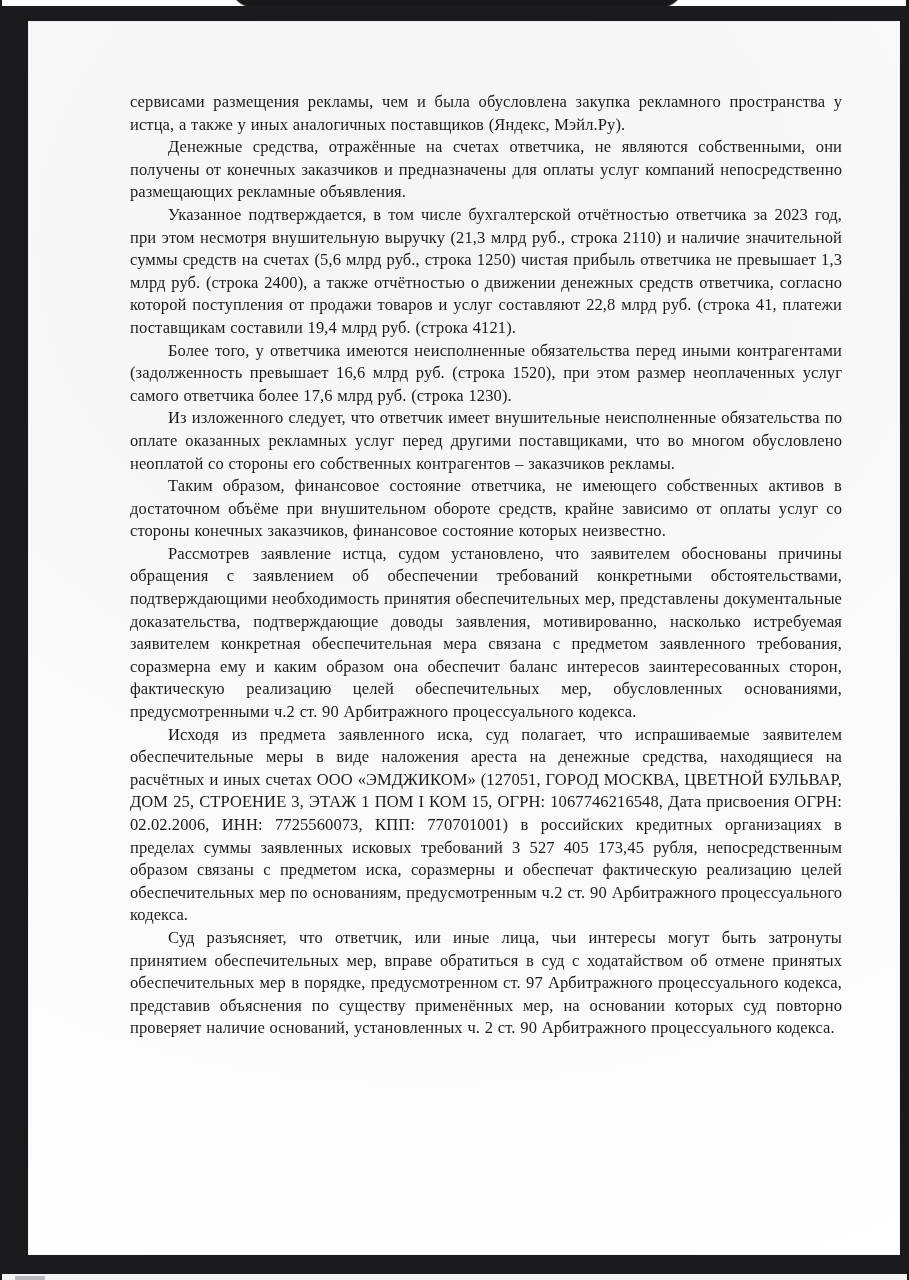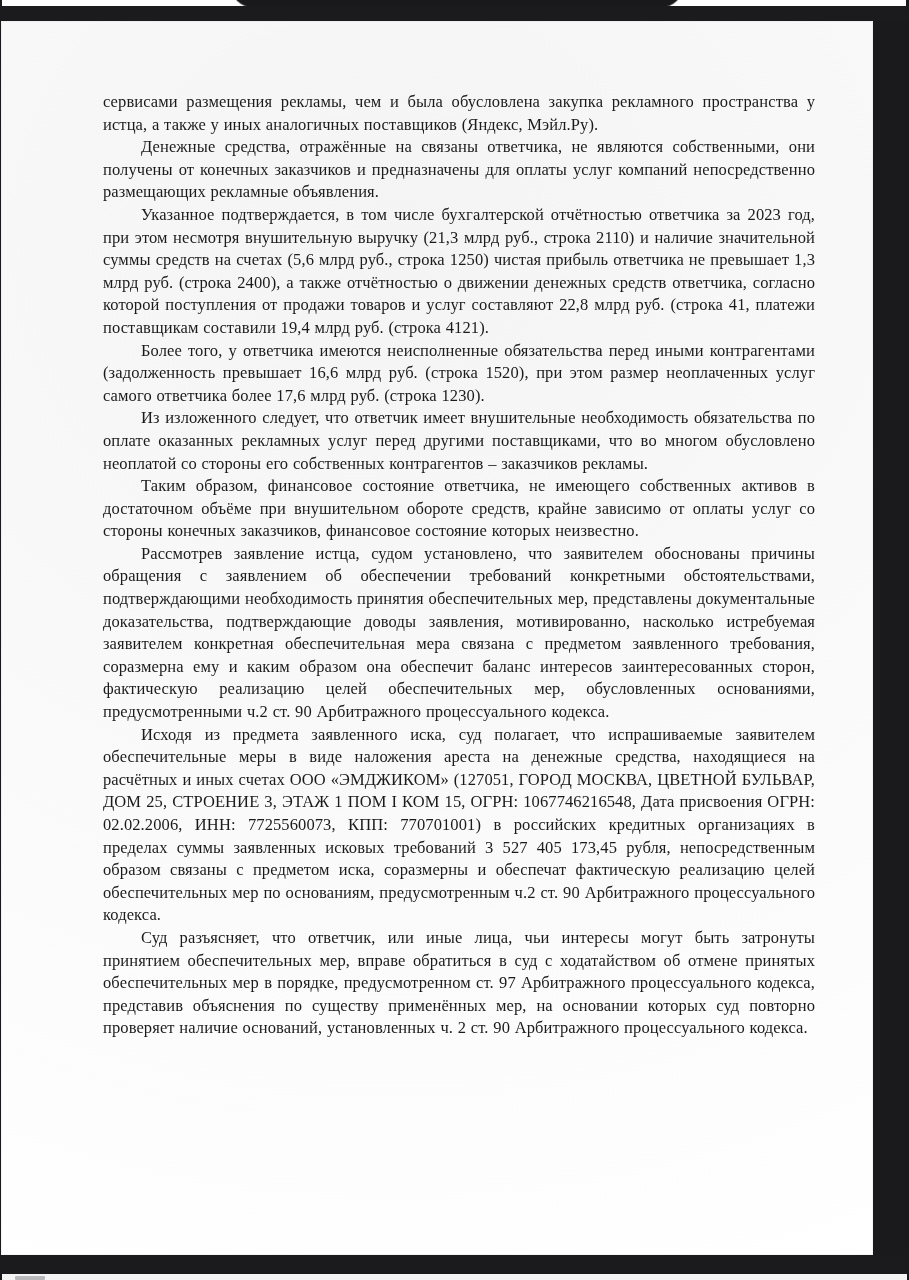--- a/index.html
+++ b/index.html
@@ -43,21 +43,21 @@
     top: 6px;
     left: 0;
     width: 909px;
     height: 15px;
     background: #1b1b1d;
   }
   
   .page {
     position: absolute;
     top: 21px;
-    left: 1px;
+    left: 28px;
     width: 872px;
     height: 1234px;
     background:
       radial-gradient(140% 90% at 45% 18%, #f4f4f5 0%, #fafafa 55%, #ffffff 100%);
     box-shadow: inset 0 0 0 1px rgba(0,0,0,0.04);
   }
   .text-block {
     position: absolute;
     top: 70px;
     left: 102px;
@@ -108,24 +108,24 @@
 
 <div class="viewer">
 
   <div class="prev-page-strip"></div>
   <div class="overlay-pill"></div>
   <div class="page-gap-top"></div>
 
   <div class="page">
     <div class="text-block">
       <p>сервисами размещения рекламы, чем и была обусловлена закупка рекламного пространства у истца, а также у иных аналогичных поставщиков (Яндекс, Мэйл.Ру).</p>
-      <p>Денежные средства, отражённые на связаны ответчика, не являются собственными, они получены от конечных заказчиков и предназначены для оплаты услуг компаний непосредственно размещающих рекламные объявления.</p>
+      <p>Денежные средства, отражённые на счетах ответчика, не являются собственными, они получены от конечных заказчиков и предназначены для оплаты услуг компаний непосредственно размещающих рекламные объявления.</p>
       <p>Указанное подтверждается, в том числе бухгалтерской отчётностью ответчика за 2023 год, при этом несмотря внушительную выручку (21,3 млрд руб., строка 2110) и наличие значительной суммы средств на счетах (5,6 млрд руб., строка 1250) чистая прибыль ответчика не превышает 1,3 млрд руб. (строка 2400), а также отчётностью о движении денежных средств ответчика, согласно которой поступления от продажи товаров и услуг составляют 22,8 млрд руб. (строка 41, платежи поставщикам составили 19,4 млрд руб. (строка 4121).</p>
       <p>Более того, у ответчика имеются неисполненные обязательства перед иными контрагентами (задолженность превышает 16,6 млрд руб. (строка 1520), при этом размер неоплаченных услуг самого ответчика более 17,6 млрд руб. (строка 1230).</p>
-      <p>Из изложенного следует, что ответчик имеет внушительные необходимость обязательства по оплате оказанных рекламных услуг перед другими поставщиками, что во многом обусловлено неоплатой со стороны его собственных контрагентов – заказчиков рекламы.</p>
+      <p>Из изложенного следует, что ответчик имеет внушительные неисполненные обязательства по оплате оказанных рекламных услуг перед другими поставщиками, что во многом обусловлено неоплатой со стороны его собственных контрагентов – заказчиков рекламы.</p>
       <p>Таким образом, финансовое состояние ответчика, не имеющего собственных активов в достаточном объёме при внушительном обороте средств, крайне зависимо от оплаты услуг со стороны конечных заказчиков, финансовое состояние которых неизвестно.</p>
       <p>Рассмотрев заявление истца, судом установлено, что заявителем обоснованы причины обращения с заявлением об обеспечении требований конкретными обстоятельствами, подтверждающими необходимость принятия обеспечительных мер, представлены документальные доказательства, подтверждающие доводы заявления, мотивированно, насколько истребуемая заявителем конкретная обеспечительная мера связана с предметом заявленного требования, соразмерна ему и каким образом она обеспечит баланс интересов заинтересованных сторон, фактическую реализацию целей обеспечительных мер, обусловленных основаниями, предусмотренными ч.2 ст. 90 Арбитражного процессуального кодекса.</p>
       <p>Исходя из предмета заявленного иска, суд полагает, что испрашиваемые заявителем обеспечительные меры в виде наложения ареста на денежные средства, находящиеся на расчётных и иных счетах ООО «ЭМДЖИКОМ» (127051, ГОРОД МОСКВА, ЦВЕТНОЙ БУЛЬВАР, ДОМ 25, СТРОЕНИЕ 3, ЭТАЖ 1 ПОМ I КОМ 15, ОГРН: 1067746216548, Дата присвоения ОГРН: 02.02.2006, ИНН: 7725560073, КПП: 770701001) в российских кредитных организациях в пределах суммы заявленных исковых требований 3 527 405 173,45 рубля, непосредственным образом связаны с предметом иска, соразмерны и обеспечат фактическую реализацию целей обеспечительных мер по основаниям, предусмотренным ч.2 ст. 90 Арбитражного процессуального кодекса.</p>
       <p>Суд разъясняет, что ответчик, или иные лица, чьи интересы могут быть затронуты принятием обеспечительных мер, вправе обратиться в суд с ходатайством об отмене принятых обеспечительных мер в порядке, предусмотренном ст. 97 Арбитражного процессуального кодекса, представив объяснения по существу применённых мер, на основании которых суд повторно проверяет наличие оснований, установленных ч. 2 ст. 90 Арбитражного процессуального кодекса.</p>
     </div>
   </div>
 
   <div class="page-gap-bottom"></div>
   <div class="next-page-strip">
     <div class="next-page-mark"></div>

